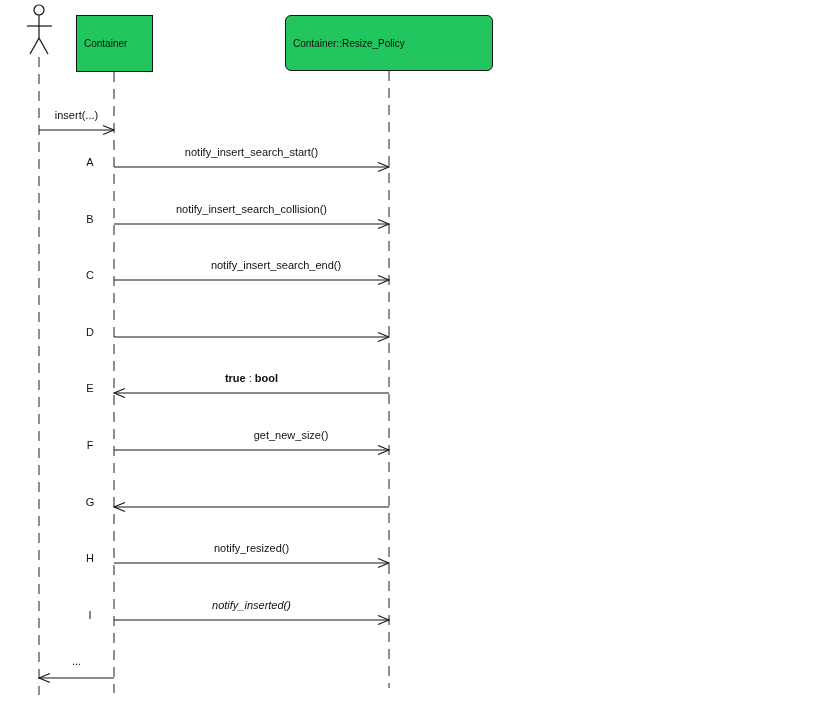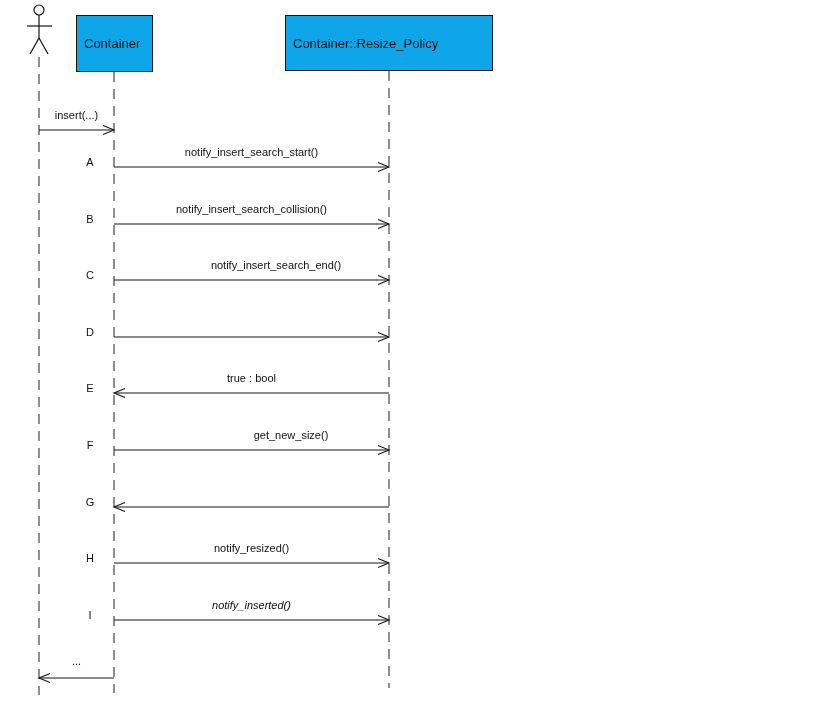--- a/index.html
+++ b/index.html
@@ -2,28 +2,28 @@
 <html><head>
 <meta charset="utf-8">
 <style>
   html,body{margin:0;padding:0;background:#ffffff;}
   .canvas{
     position:relative;width:813px;height:715px;background:#ffffff;overflow:hidden;
     font-family:"Liberation Sans", sans-serif;color:#111;
   }
   svg.layer{position:absolute;left:0;top:0;width:813px;height:715px;}
   .obj-box{
-    position:absolute;box-sizing:border-box;border:1.5px solid #161616;background:#0ea5e9;
-    display:flex;align-items:center;padding-left:7px;font-size:13px;color:#111;
+    position:absolute;box-sizing:border-box;border:1.5px solid #161616;background:#22c55e;
+    display:flex;align-items:center;padding-left:7px;font-size:10px;color:#111;
   }
   .msg-label{
     position:absolute;font-size:11px;line-height:13px;text-align:center;color:#111;
     white-space:nowrap;
   }
-  .msg-label b{font-weight:normal;}
+  .msg-label b{font-weight:bold;}
   .msg-id{
     position:absolute;font-size:11px;line-height:13px;width:20px;text-align:center;color:#111;
   }
 </style>
 </head>
 <body>
 
 <div class="canvas">
 
   <svg class="layer" viewBox="0 0 813 715" xmlns="http://www.w3.org/2000/svg">
@@ -84,21 +84,21 @@
       <g>
         <line x1="114" y1="678" x2="39" y2="678"></line>
           <path d="M50 673.5 L39 678 L50 682.5"></path>
       </g>
     </g>
   </svg>
 
   <div class="obj-box" style="left:76px;top:15px;width:77px;height:57px;">
     <span>Container</span>
   </div>
-  <div class="obj-box" style="left:285px;top:15px;width:208px;height:56px;">
+  <div class="obj-box" style="left:285px;top:15px;width:208px;height:56px;border-radius:6px;">
     <span>Container::Resize_Policy</span>
   </div>
 
   <span class="msg-label" style="left:39px;width:75px;top:109px;">insert(...)</span>
 
   <span class="msg-id" style="left:80px;top:156px;">A</span>
   <span class="msg-label" style="left:114px;width:275px;top:146px;">notify_insert_search_start()</span>
 
   <span class="msg-id" style="left:80px;top:213px;">B</span>
   <span class="msg-label" style="left:114px;width:275px;top:203px;">notify_insert_search_collision()</span>

